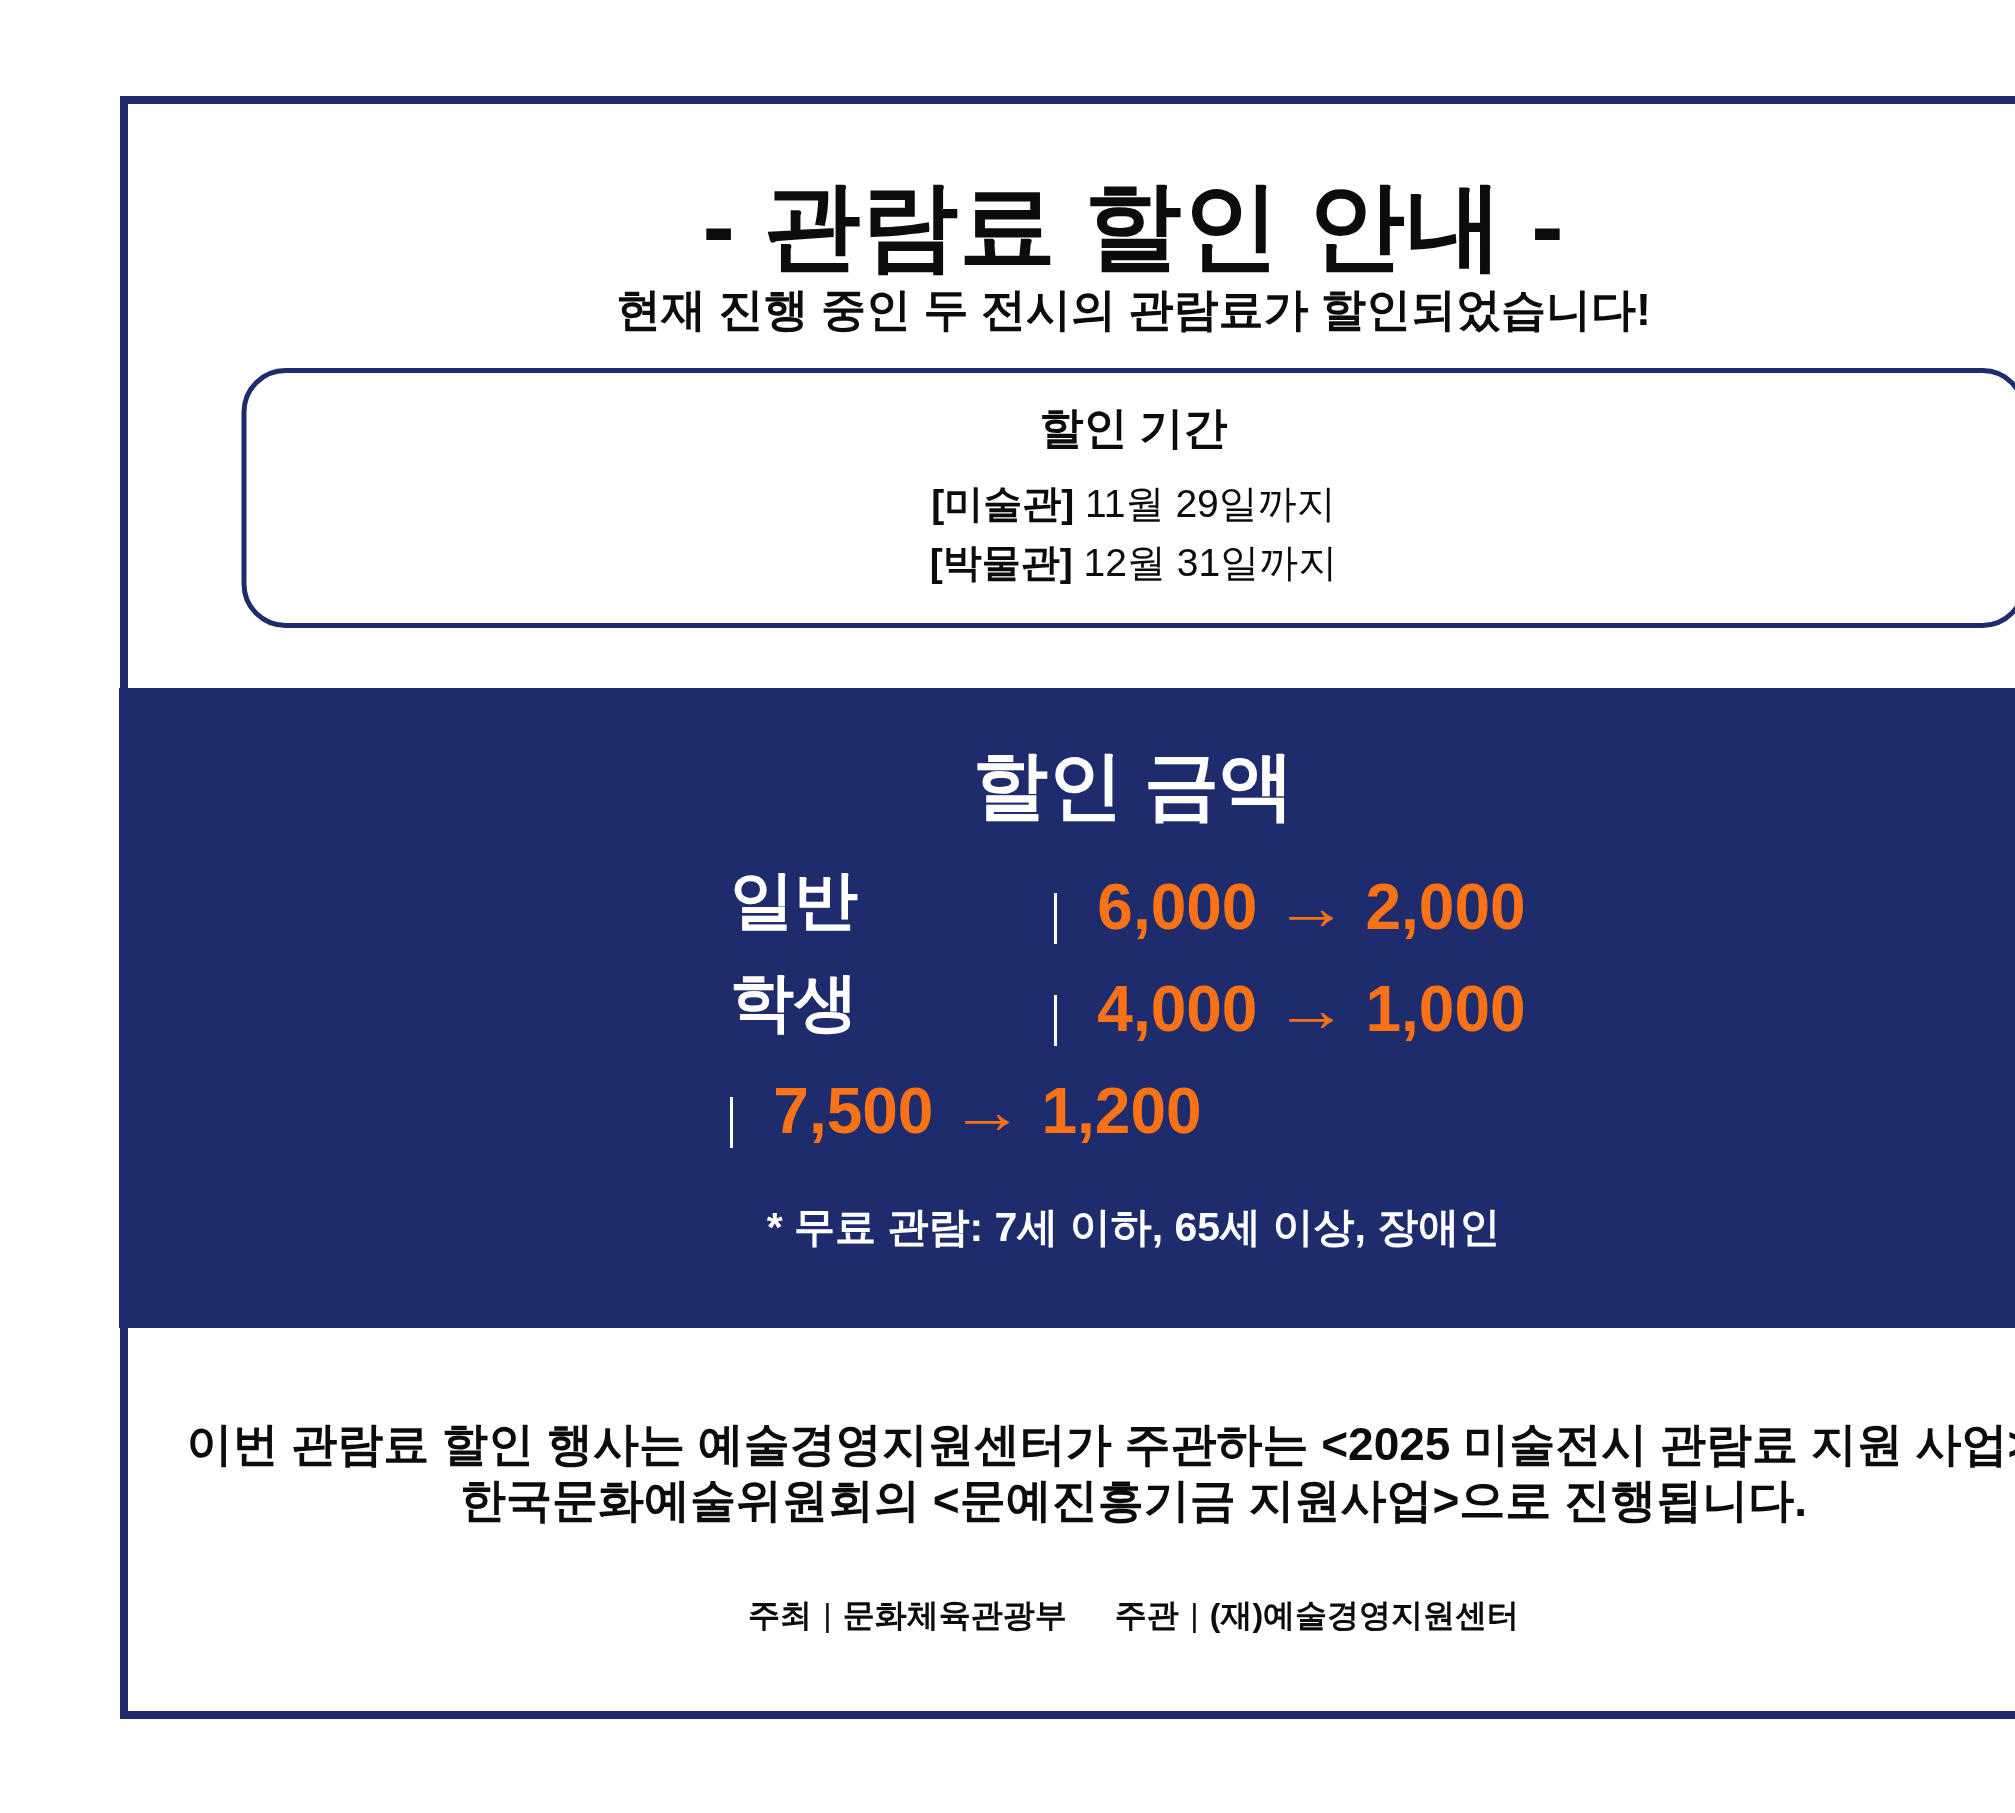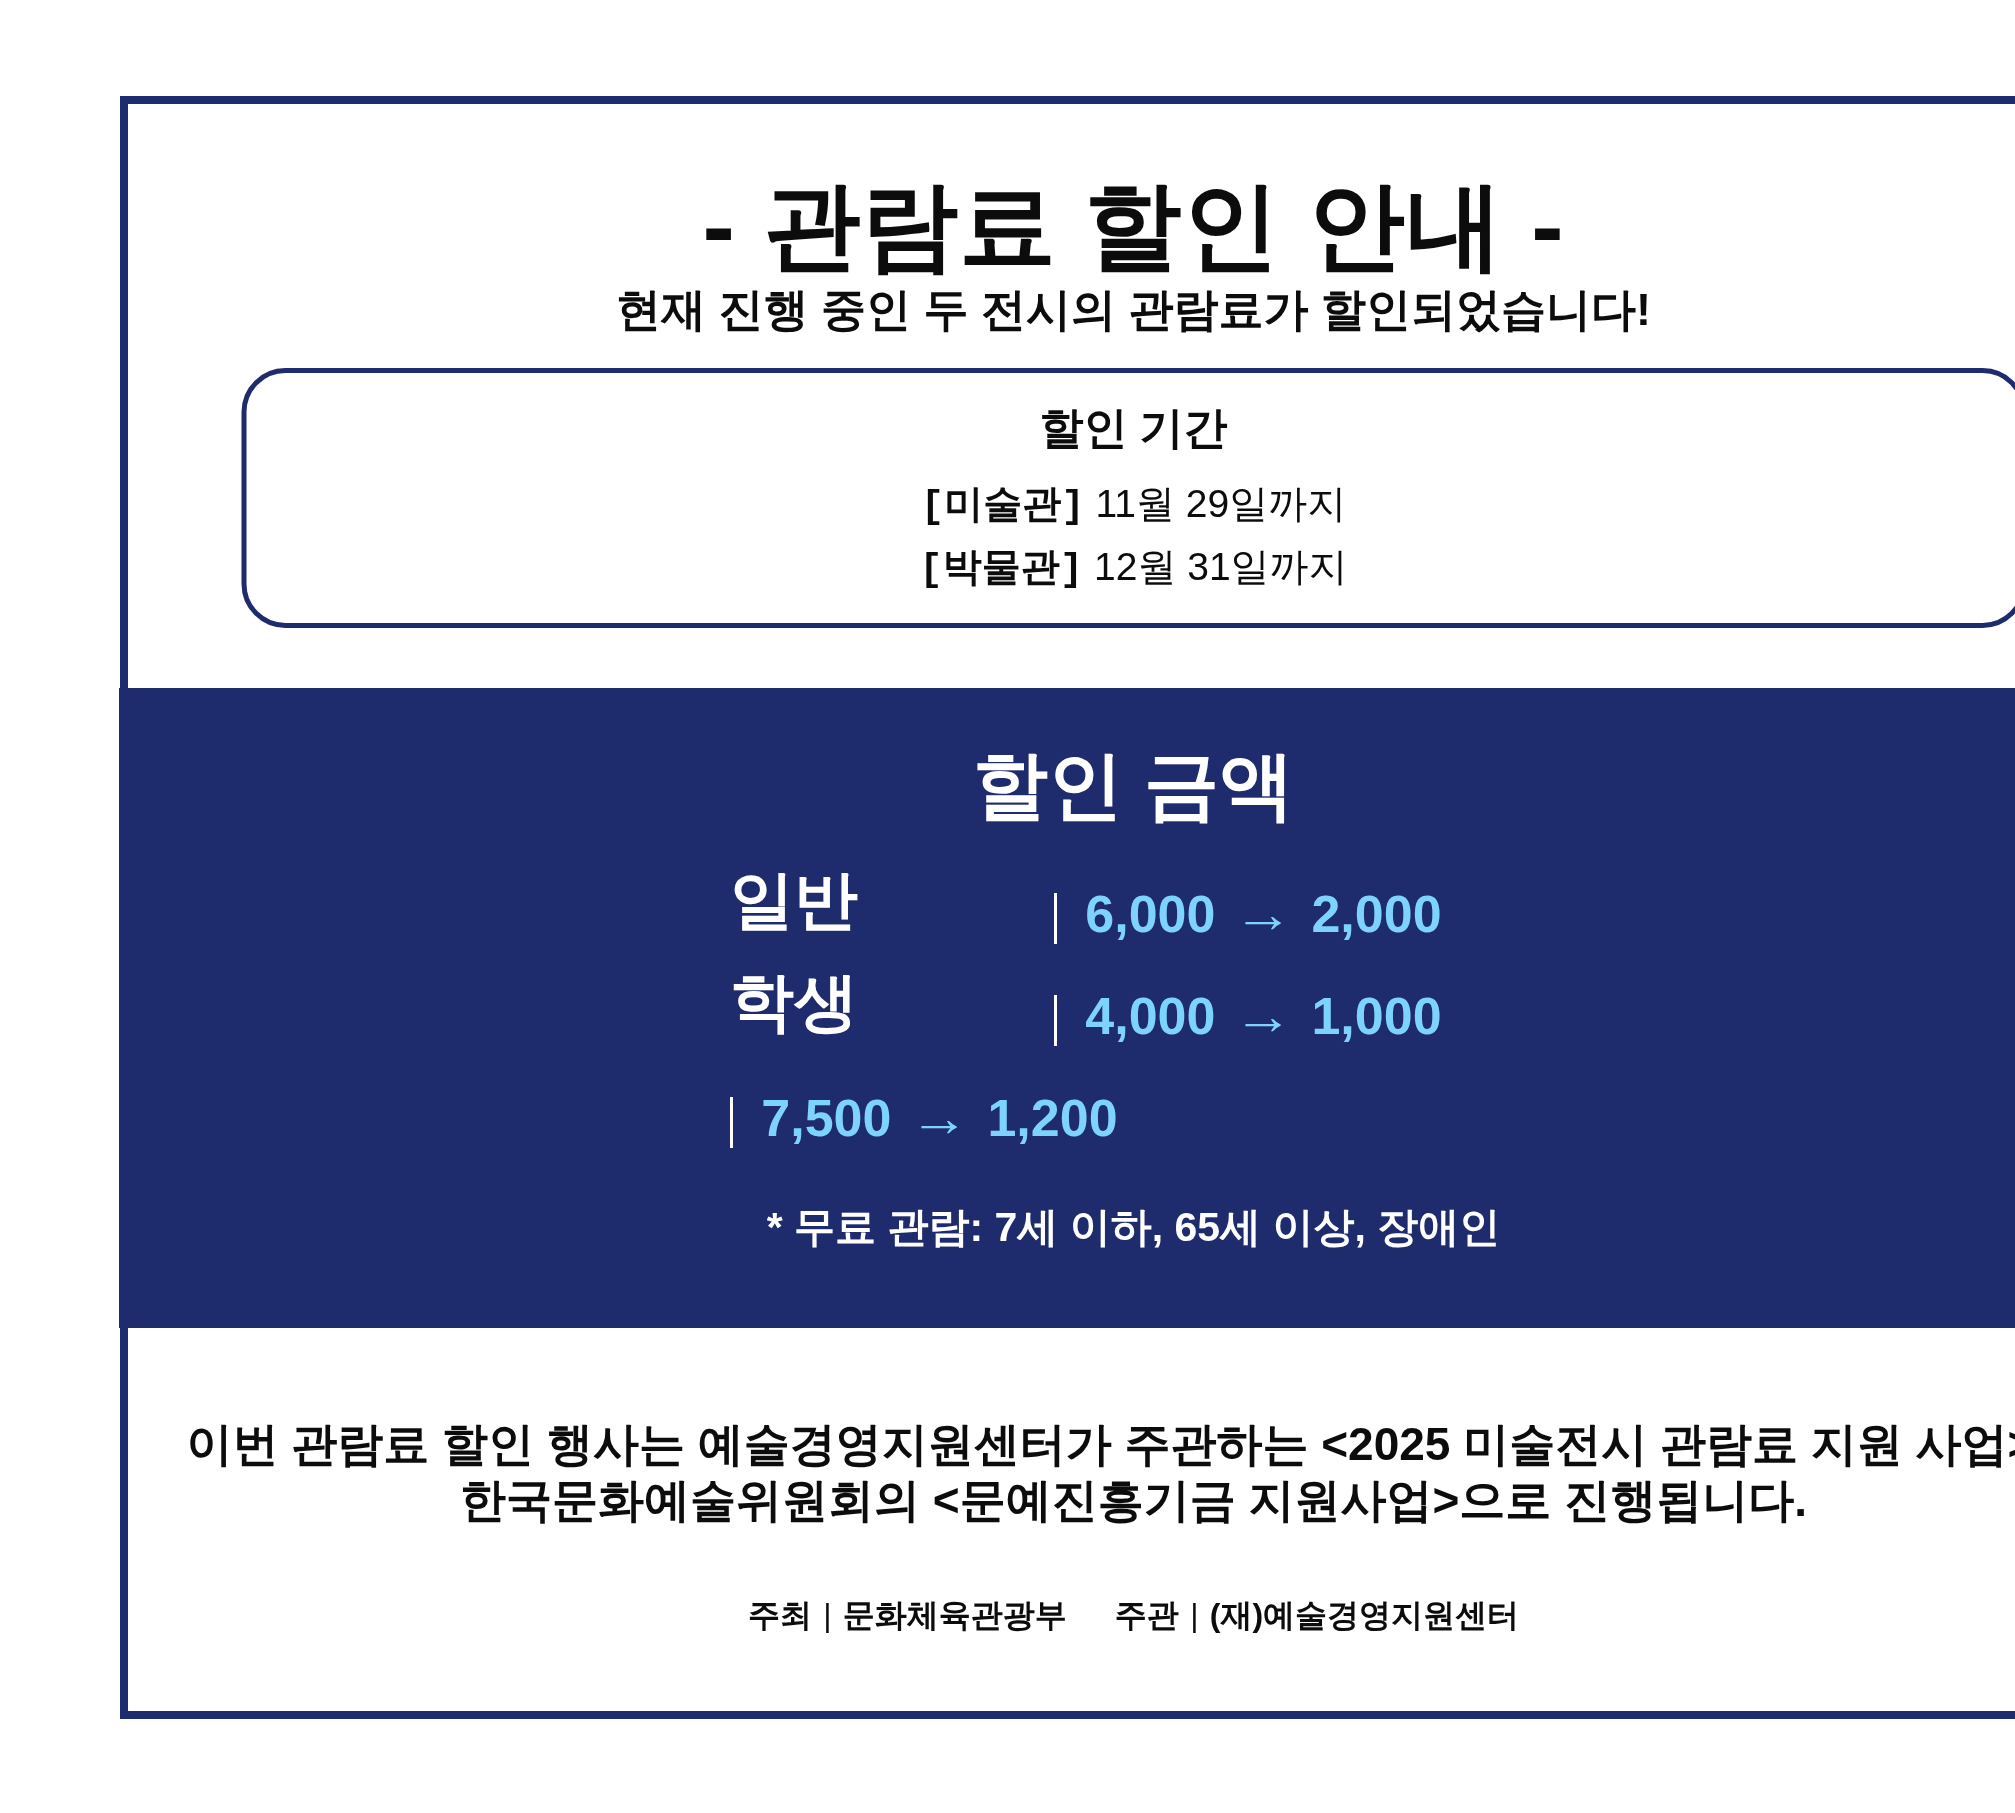--- a/index.html
+++ b/index.html
@@ -75,21 +75,20 @@
   }
   .period-item {
     font-size: 39px;
     line-height: 59px;
     color: #0c0c0c;
     font-weight: 500;
     white-space: nowrap;
   }
   .period-item .tag {
     font-weight: 800;
-    font-family: Liberation Mono, monospace;
   }
   
   .band {
     position: absolute;
     top: 584px;
     left: -8.9px;
     right: -8.9px;
     height: 640px;
     background: #1e2b6c;
   }
@@ -126,24 +125,24 @@
   .col-divider {
     width: 3.2px;
     height: 51px;
     background: #ffffff;
     flex: 0 0 auto;
   }
   .price-values {
     display: flex;
     align-items: center;
     gap: 22px;
-    margin-left: 28px;
-    font-size: 52px;
-    font-weight: 800;
-    color: #7dd3fc;
+    margin-left: 40px;
+    font-size: 64px;
+    font-weight: 800;
+    color: #f97316;
     white-space: nowrap;
   }
   .price-arrow {
     font-weight: 700;
     transform: scaleX(1.15);
   }
   .band-note {
     position: absolute;
     top: 515px;
     left: 0;

